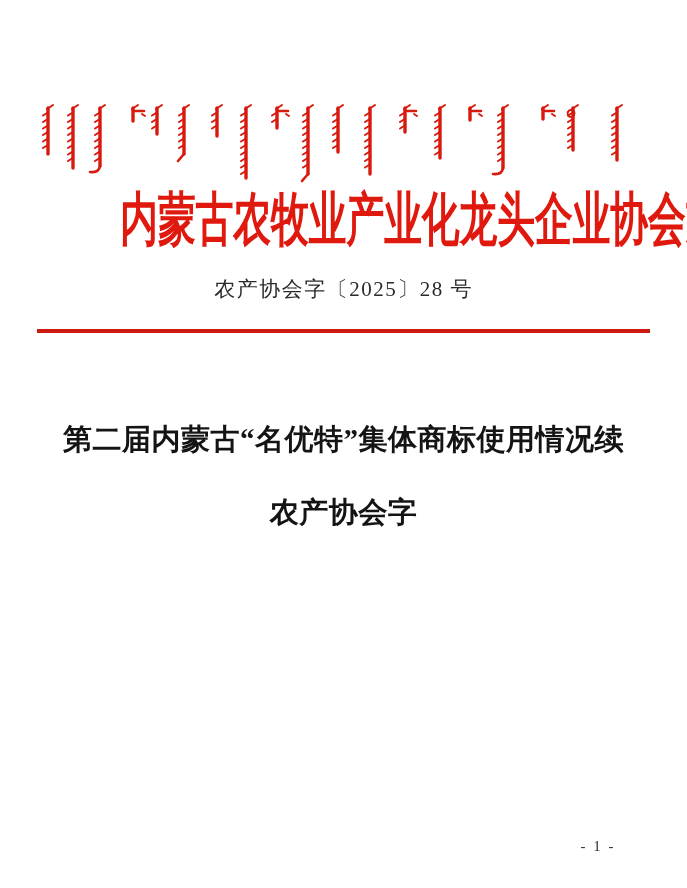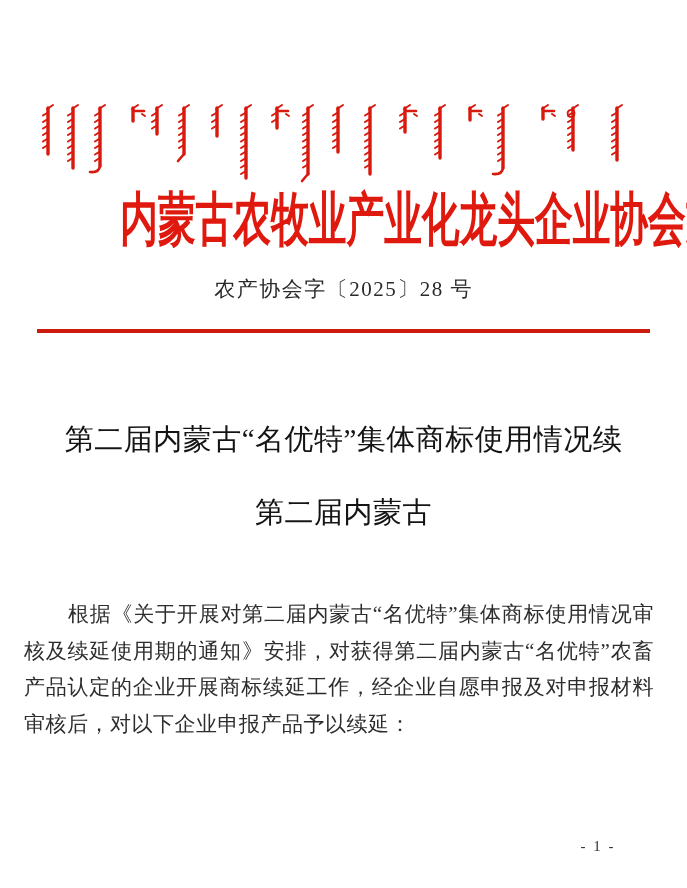--- a/index.html
+++ b/index.html
@@ -35,21 +35,21 @@
     letter-spacing:1.5px;
     color:#2a2a2a;
   }
   .red-line{
     position:absolute;top:329px;left:37px;width:613px;height:4px;
     background:var(--red-line);
   }
   .doc-title{
     position:absolute;top:403px;left:0;width:687px;
     text-align:center;
-    font-size:29px;font-weight:normal;color:#141414;
+    font-size:29px;font-weight:bold;color:#141414;
   }
   .doc-title-line{line-height:73px;height:73px;letter-spacing:0.5px;}
   .body-par{
     position:absolute;top:596px;left:24px;width:630px;
     margin:0;
     font-size:21px;line-height:36.5px;
     letter-spacing:0.5px;
     text-indent:44px;
     text-align:justify;
     color:#2d2d2d;
@@ -140,20 +140,19 @@
   </div>
 
   <div class="org-title">内蒙古农牧业产业化龙头企业协会文件</div>
 
   <div class="doc-number">农产协会字〔2025〕28 号</div>
 
   <div class="red-line"></div>
 
   <div class="doc-title">
     <div class="doc-title-line">第二届内蒙古“名优特”集体商标使用情况续</div>
-    <div class="doc-title-line">第二届内蒙古</div>
+    <div class="doc-title-line">农产协会字</div>
   </div>
 
-  <p class="body-par">根据《关于开展对第二届内蒙古“名优特”集体商标使用情况审核及续延使用期的通知》安排，对获得第二届内蒙古“名优特”农畜产品认定的企业开展商标续延工作，经企业自愿申报及对申报材料审核后，对以下企业申报产品予以续延：</p>
 
   <div class="page-number">- 1 -</div>
 
 </div>
 
 </body></html>

